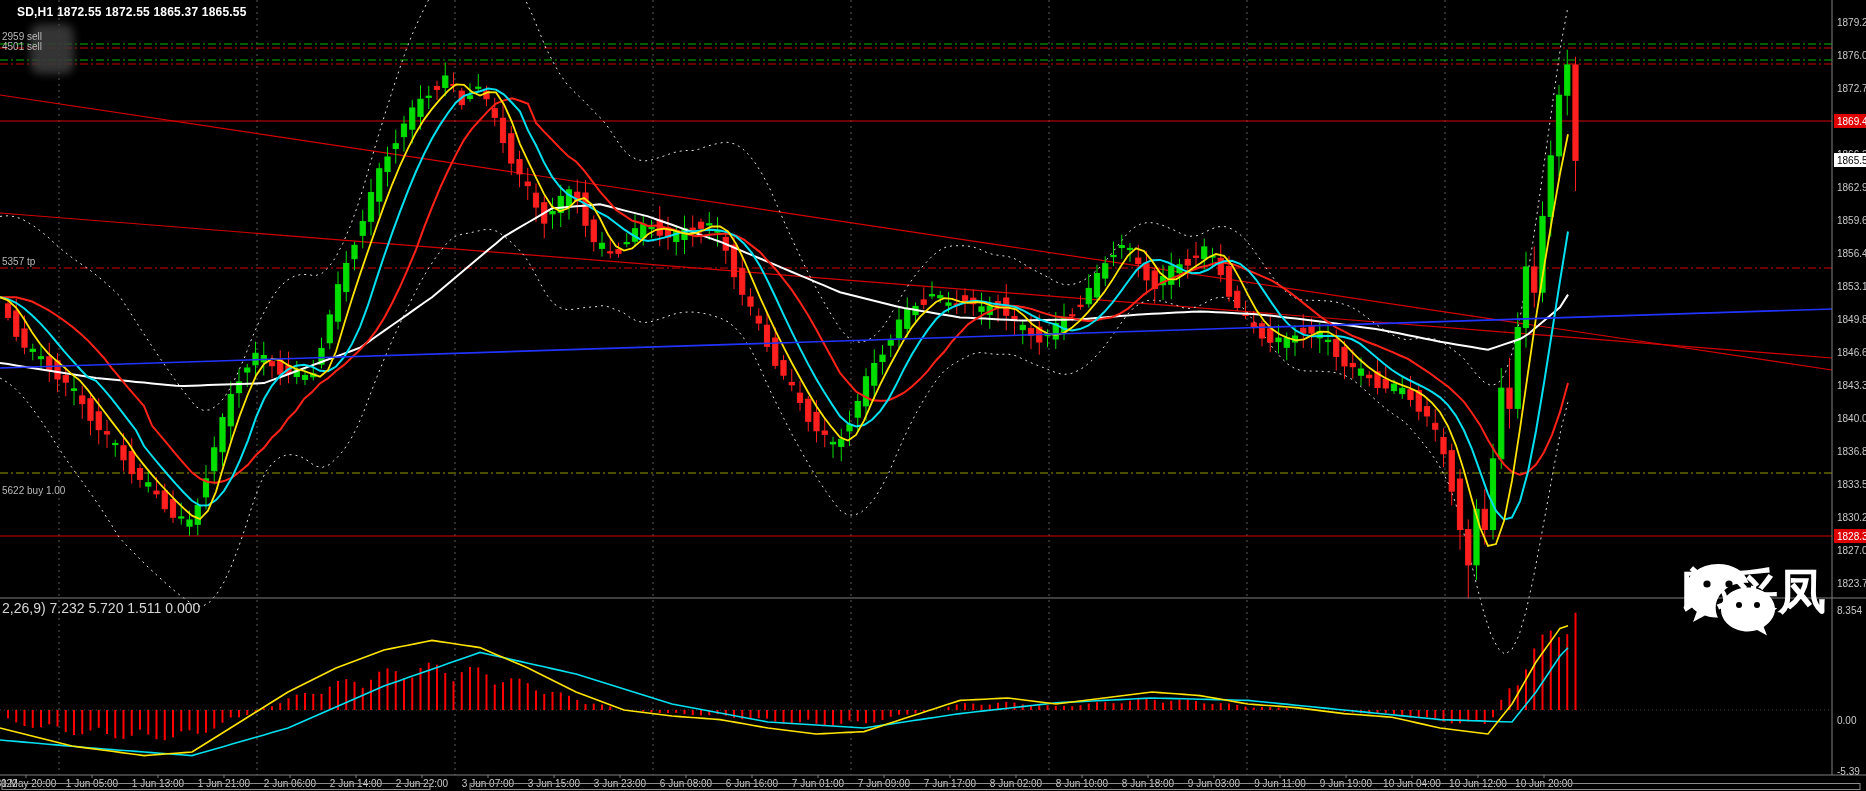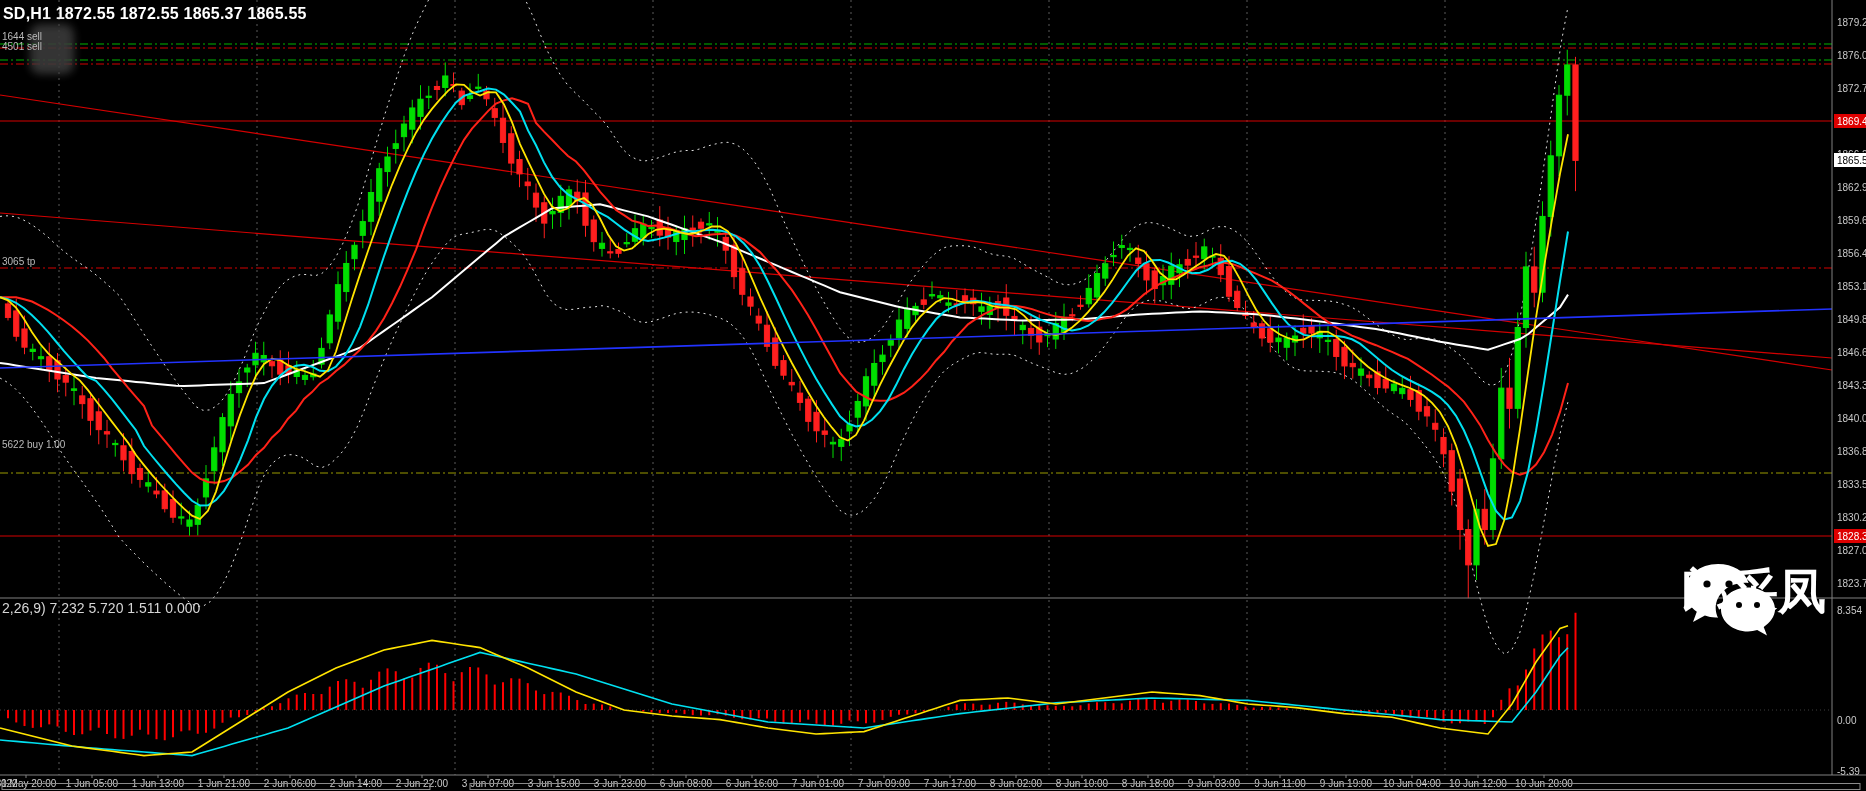--- a/index.html
+++ b/index.html
@@ -1,24 +1,24 @@
 <!DOCTYPE html>
 <html><head>
 <meta charset="utf-8">
 <style>
   html,body{margin:0;padding:0;background:#000;width:1866px;height:791px;overflow:hidden;}
   #root{position:relative;width:1866px;height:791px;background:#000;font-family:"Liberation Sans",sans-serif;}
   svg{position:absolute;left:0;top:0;}
   .ovl{position:absolute;white-space:nowrap;pointer-events:none;}
-  .sym{left:3px;top:5px;color:#fff;font-size:16px;font-weight:bold;letter-spacing:.2px;}
+  .sym{left:17px;top:5px;color:#fff;font-size:12px;font-weight:bold;letter-spacing:.2px;}
   .ordlbl{color:#b9b9b9;font-size:10px;}
   .o1{left:2px;top:31px;}
   .o2{left:2px;top:41px;}
   .tp{left:2px;top:256px;}
-  .buy{left:2px;top:439px;}
+  .buy{left:2px;top:485px;}
   .macdlbl{left:2px;top:600px;color:#d6d6d6;font-size:14px;}
   .blur{left:30px;top:24px;width:44px;height:50px;background:#3a3a3a;border-radius:10px;filter:blur(4px);opacity:.9;}
   .wmark{right:40px;top:560px;display:flex;align-items:center;gap:14px;color:#fff;}
   .wmark .cn{font-size:48px;font-weight:bold;font-family:"DejaVu Sans",sans-serif;}
 </style>
 </head>
 <body>
 
 <div id="root">
   <svg id="cv" width="1866" height="791">
@@ -689,23 +689,23 @@
       <text x="1478" y="787" fill="#c9c9c9" font-size="10" font-family="Liberation Sans, sans-serif" text-anchor="middle" font-weight="normal">10 Jun 12:00</text>
       <line x1="1478" y1="775" x2="1478" y2="778" stroke="#808080"></line>
       <text x="1544" y="787" fill="#c9c9c9" font-size="10" font-family="Liberation Sans, sans-serif" text-anchor="middle" font-weight="normal">10 Jun 20:00</text>
       <line x1="1544" y1="775" x2="1544" y2="778" stroke="#808080"></line>
       <rect x="2" y="783.5" width="428" height="6" fill="none" stroke="#8a8a8a"></rect>
       <rect x="470" y="783.5" width="1390" height="6" fill="none" stroke="#8a8a8a"></rect>
     </svg>
 
   <div class="ovl sym">SD,H1  1872.55 1872.55 1865.37 1865.55</div>
   <div class="ovl blur"></div>
-  <div class="ovl ordlbl o1">1644 sell</div>
+  <div class="ovl ordlbl o1">2959 sell</div>
   <div class="ovl ordlbl o2">4501 sell</div>
-  <div class="ovl ordlbl tp">3065 tp</div>
+  <div class="ovl ordlbl tp">5357 tp</div>
   <div class="ovl ordlbl buy">5622 buy 1.00</div>
   <div class="ovl macdlbl">2,26,9) 7.232 5.720 1.511 0.000</div>
 
   <div class="ovl wmark">
     <svg width="96" height="84" viewBox="0 0 96 84">
       <path fill="#fff" d="M36 4C17.8 4 3 16 3 31c0 8.4 4.6 15.8 11.8 20.7L11 62l11.9-6.4c3.3 1.2 6.9 1.9 10.7 2 .5.1 1.6.1 2.4.1-1.5-3-2.3-6.3-2.3-9.7 0-14 13.1-25.3 29.3-25.3 1.2 0 2.4.1 3.6.2C63.1 11.3 50.8 4 36 4z"></path>
       <circle cx="25" cy="24" r="3.6" fill="#000"></circle>
       <circle cx="47" cy="24" r="3.6" fill="#000"></circle>
       <path fill="#fff" d="M66 27.5c-15 0-27 9.8-27 22 0 12.1 12 22 27 22 3.2 0 6.3-.5 9.2-1.4L85 75.4l-3.3-8.4C87.8 62.9 93 56.4 93 49.5c0-12.2-12-22-27-22z"></path>
       <circle cx="57" cy="45" r="3" fill="#000"></circle>

